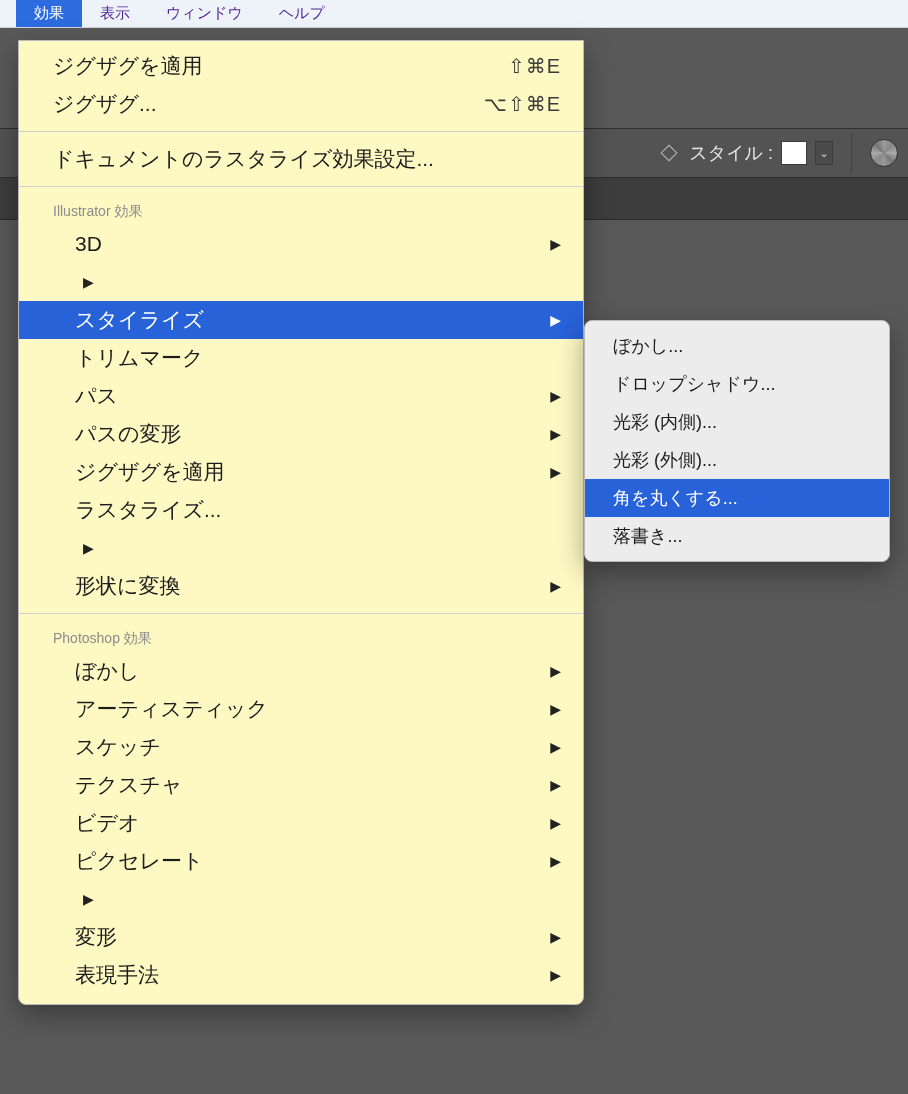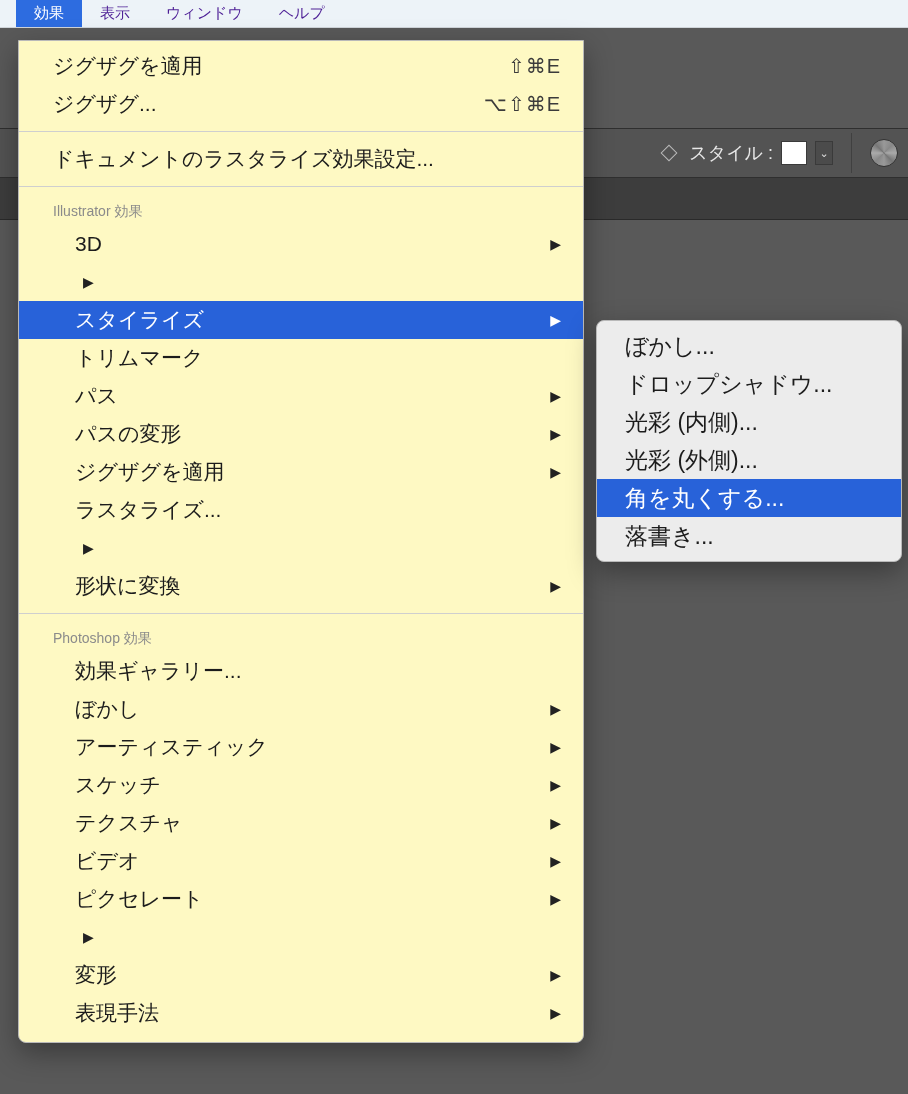--- a/index.html
+++ b/index.html
@@ -132,30 +132,30 @@
   }
   .section-header {
     padding: 8px 24px 4px 34px;
     color: #8b8b8b;
     font-size: 14px;
   }
 
   
   .submenu {
     position: absolute;
-    left: 596px;
+    left: 584px;
     top: 320px;
     width: 306px;
     background: #ececec;
     border: 1px solid #b9b9b9;
     border-radius: 8px;
     box-shadow: 0 10px 28px rgba(0,0,0,0.35);
     padding: 6px 0;
     z-index: 20;
-    font-size: 23px;
+    font-size: 18px;
     color: #1c1c1c;
   }
   .submenu .menu-item { padding: 0 22px 0 28px; height: 38px; }
   .submenu .menu-item.selected { background: #2862d9; color: #fff; }
 
   .tabs-strip {
     position: absolute;
     top: 178px;
     left: 0;
     right: 0;
@@ -255,23 +255,20 @@
     <span class="arrow">▶</span>
   </div>
 
   <div class="divider"></div>
 
   <div class="section-header">
     <span>Photoshop 効果</span>
   </div>
 
   <div class="menu-item indent">
-    <span class="label">効果ギャラリー...</span>
-  </div>
-  <div class="menu-item indent">
     <span class="label">ぼかし</span>
     <span class="arrow">▶</span>
   </div>
   <div class="menu-item indent">
     <span class="label">アーティスティック</span>
     <span class="arrow">▶</span>
   </div>
   <div class="menu-item indent">
     <span class="label">スケッチ</span>
     <span class="arrow">▶</span>

